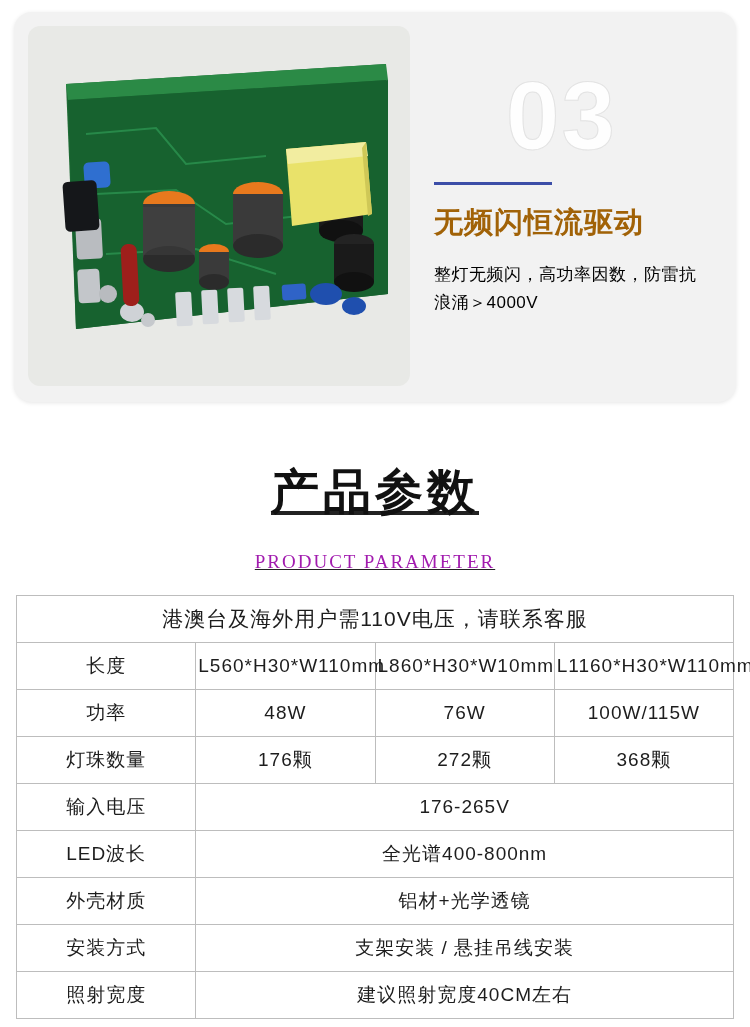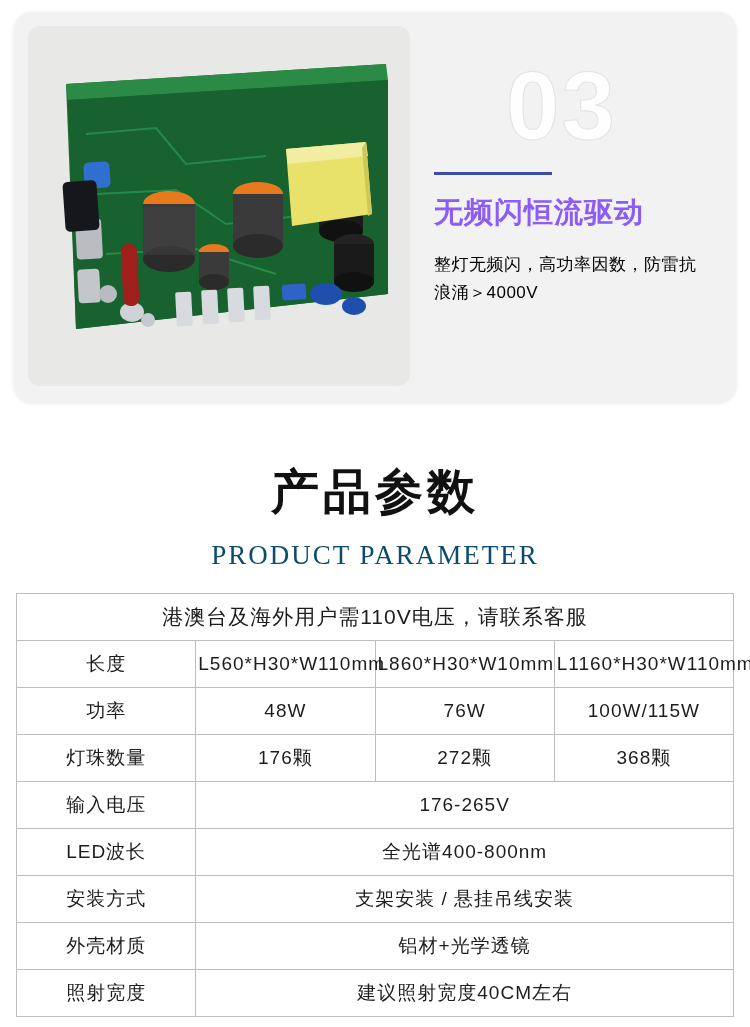--- a/index.html
+++ b/index.html
@@ -38,21 +38,21 @@
   .pcb {
     position: absolute;
     left: 8px;
     top: 18px;
     width: 365px;
     height: 305px;
   }
   .hero-right {
     position: absolute;
     left: 420px;
-    top: 46px;
+    top: 56px;
     width: 300px;
   }
   .big-number {
     font-family: "Liberation Sans", sans-serif;
     font-size: 96px;
     font-weight: bold;
     color: #ffffff;
     letter-spacing: 2px;
     line-height: 1;
     text-shadow: 0 0 1px #dcdcdc;
@@ -62,49 +62,50 @@
   }
   .rule {
     width: 118px;
     height: 3px;
     background: #3c4ea8;
     margin: 18px 0 18px 0;
   }
   .feature-title {
     font-size: 29px;
     font-weight: bold;
-    color: #8b5cf6;
+    color: #a16207;
     letter-spacing: 1px;
     margin-bottom: 18px;
   }
   .feature-desc {
     font-size: 17px;
     color: #000000;
     line-height: 1.65;
     letter-spacing: 0.5px;
     width: 270px;
   }
 
   
   .section-head {
     text-align: center;
     margin-top: 58px;
+    text-decoration: underline;
   }
   .section-title-cn {
     font-size: 48px;
     font-weight: bold;
     letter-spacing: 4px;
     color: #111;
     font-family: "DejaVu Sans", sans-serif;
   }
   .section-title-en {
-    margin-top: 16px;
-    font-size: 27px;
+    margin-top: 27px;
+    font-size: 19px;
     letter-spacing: 2px;
-    color: #0c4a6e;
+    color: #a21caf;
     font-family: "Liberation Serif", serif;
   }
 
   
   .param-wrap {
     margin: 22px 16px 0 16px;
   }
   table.params {
     width: 718px;
     border-collapse: collapse;
@@ -249,26 +250,26 @@
         </tr>
         <tr>
           <td class="label">输入电压</td>
           <td colspan="3">176-265V</td>
         </tr>
         <tr>
           <td class="label">LED波长</td>
           <td colspan="3">全光谱400-800nm</td>
         </tr>
         <tr>
+          <td class="label">外壳材质</td>
+          <td colspan="3">铝材+光学透镜</td>
+        </tr>
+        <tr>
           <td class="label">安装方式</td>
           <td colspan="3">支架安装 / 悬挂吊线安装</td>
-        </tr>
-        <tr>
-          <td class="label">外壳材质</td>
-          <td colspan="3">铝材+光学透镜</td>
         </tr>
         <tr>
           <td class="label">照射宽度</td>
           <td colspan="3">建议照射宽度40CM左右</td>
         </tr>
       </tbody>
   </table>
 </div>
 
 </body></html>

